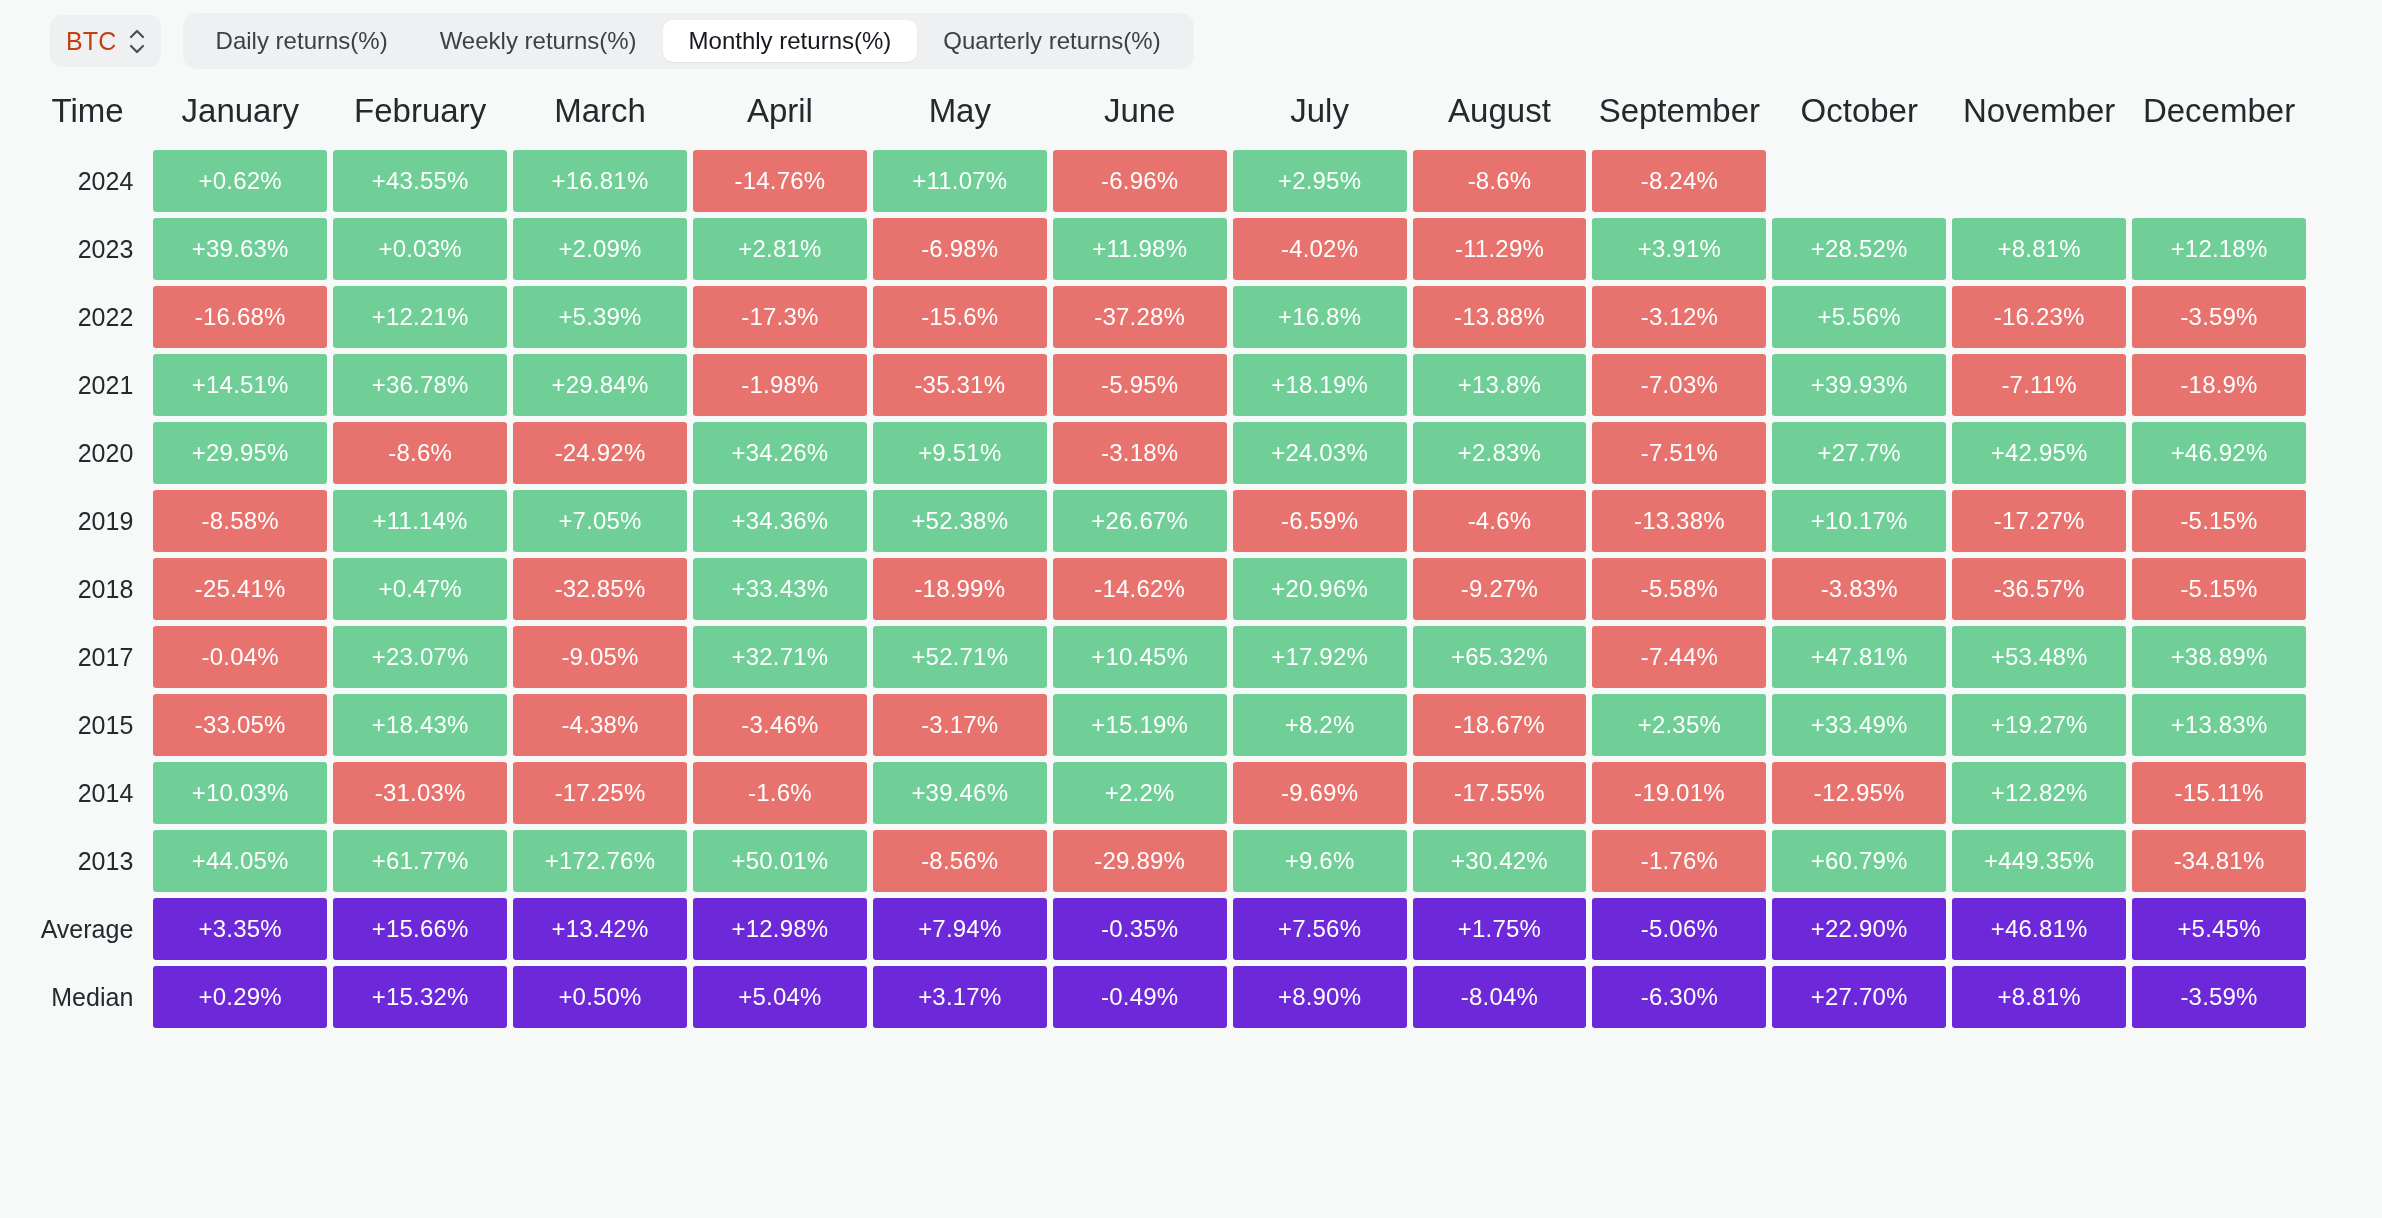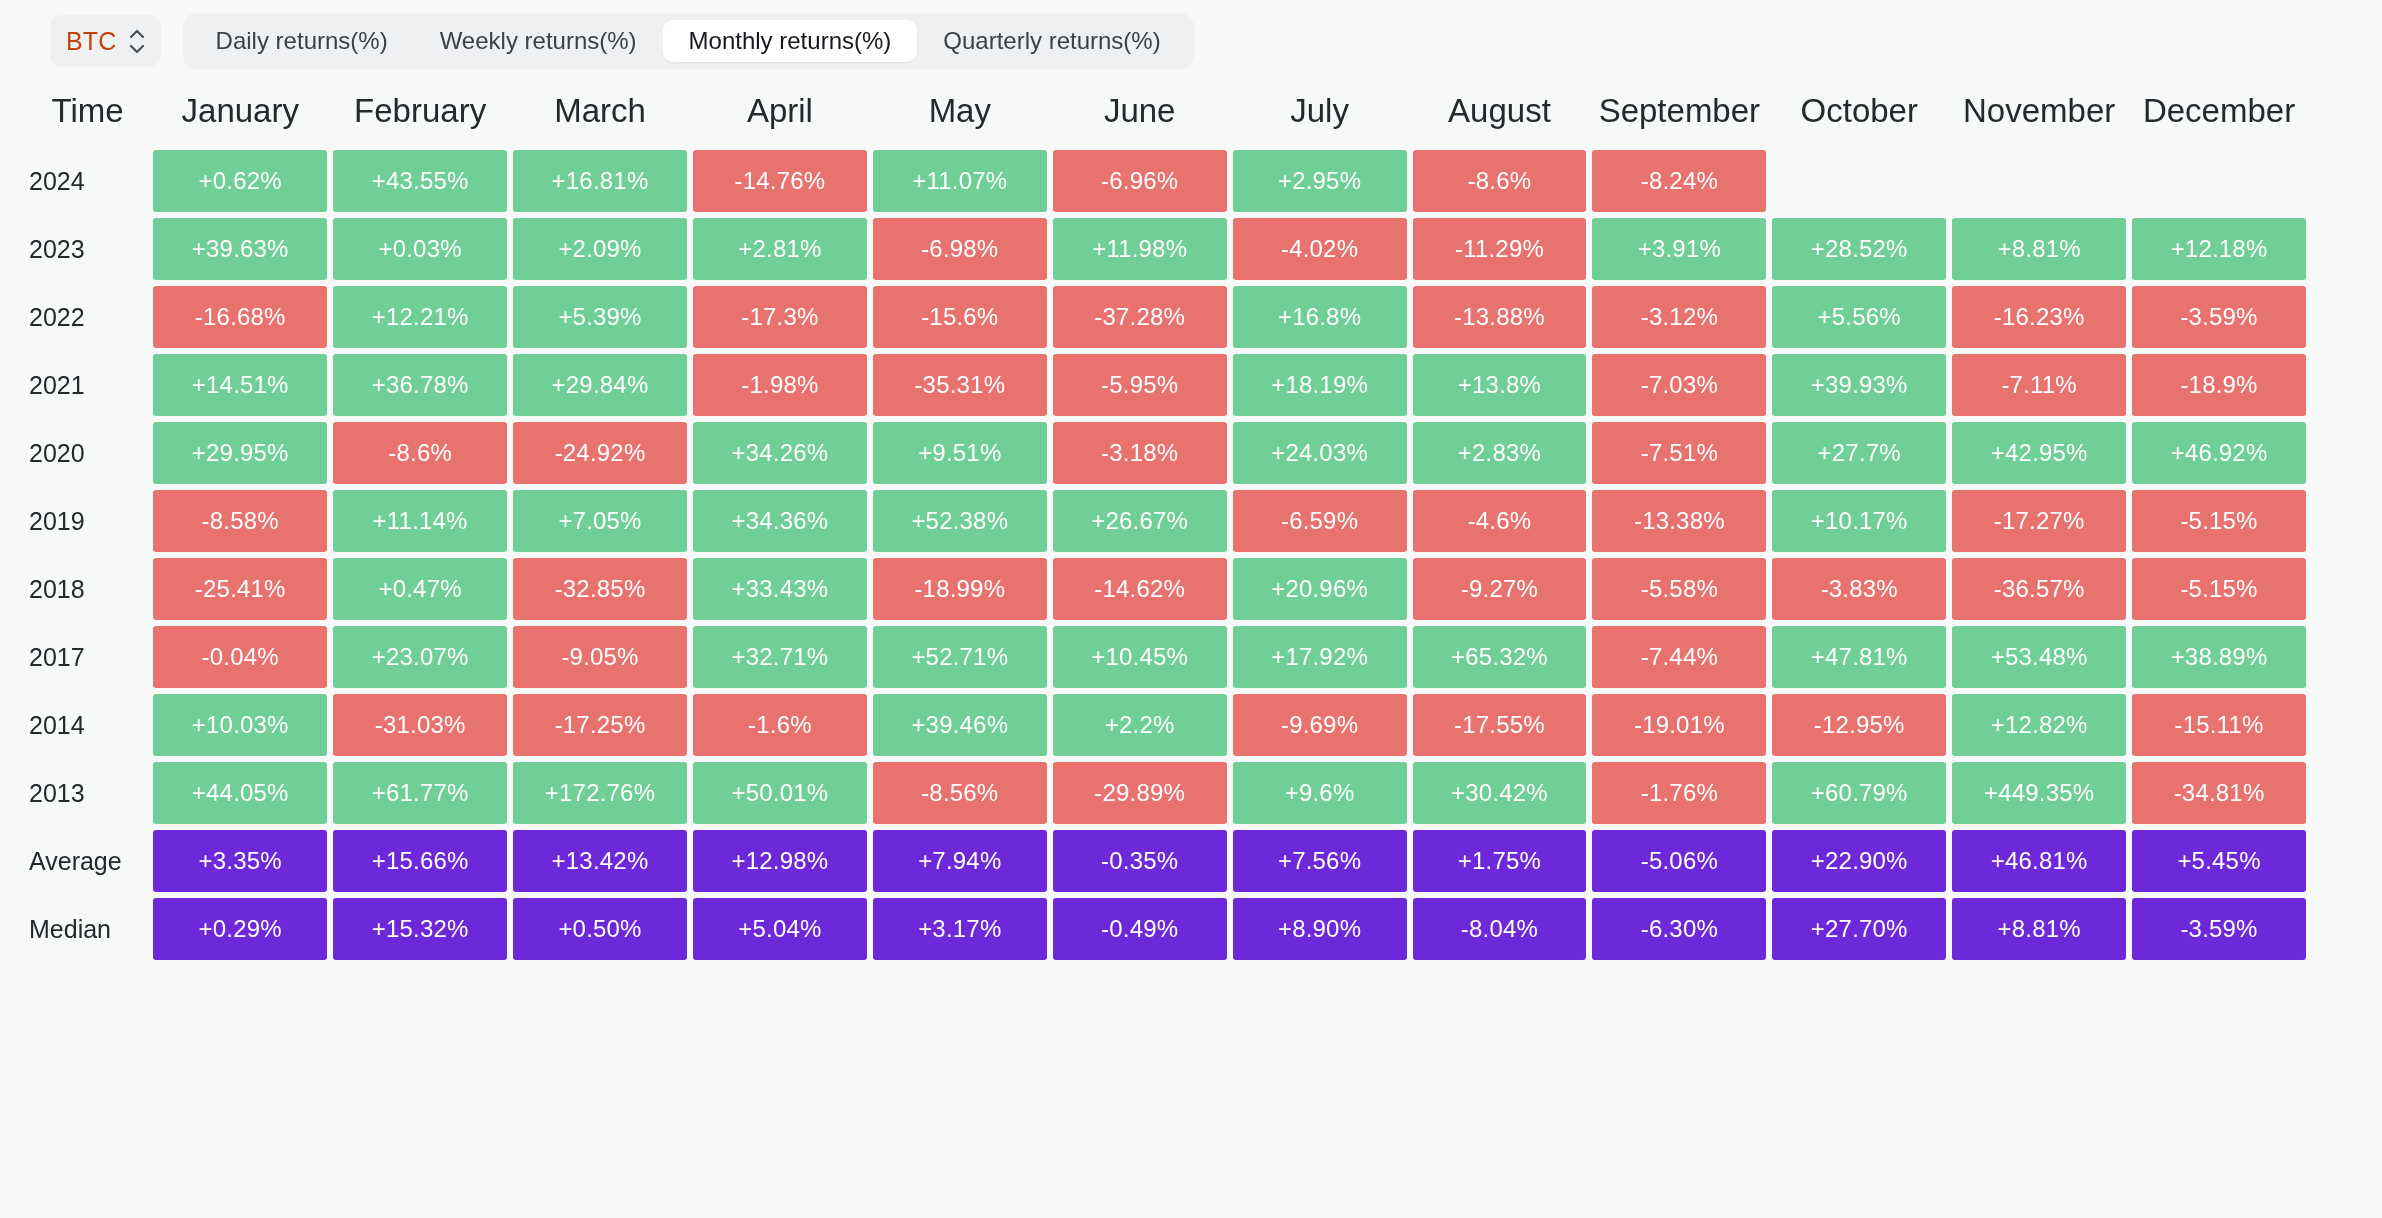--- a/index.html
+++ b/index.html
@@ -112,21 +112,21 @@
     font-size: 33px;
     color: #25282d;
     padding: 8px 0 14px 0;
     text-align: center;
     background: transparent;
   }
   table.returns tbody th.rowlabel {
     font-weight: normal;
     font-size: 25px;
     color: #25282d;
-    text-align: left;
+    text-align: right;
     padding-right: 14px;
     background: transparent;
     white-space: nowrap;
   }
   table.returns tbody td {
     height: 62px;
     text-align: center;
     vertical-align: middle;
     font-size: 24px;
     color: #ffffff;
@@ -324,20 +324,35 @@
             <td class="pos">+52.71%</td>
             <td class="pos">+10.45%</td>
             <td class="pos">+17.92%</td>
             <td class="pos">+65.32%</td>
             <td class="neg">-7.44%</td>
             <td class="pos">+47.81%</td>
             <td class="pos">+53.48%</td>
             <td class="pos">+38.89%</td>
           </tr>
           <tr>
+            <th class="rowlabel">2015</th>
+            <td class="neg">-33.05%</td>
+            <td class="pos">+18.43%</td>
+            <td class="neg">-4.38%</td>
+            <td class="neg">-3.46%</td>
+            <td class="neg">-3.17%</td>
+            <td class="pos">+15.19%</td>
+            <td class="pos">+8.2%</td>
+            <td class="neg">-18.67%</td>
+            <td class="pos">+2.35%</td>
+            <td class="pos">+33.49%</td>
+            <td class="pos">+19.27%</td>
+            <td class="pos">+13.83%</td>
+          </tr>
+          <tr>
             <th class="rowlabel">2014</th>
             <td class="pos">+10.03%</td>
             <td class="neg">-31.03%</td>
             <td class="neg">-17.25%</td>
             <td class="neg">-1.6%</td>
             <td class="pos">+39.46%</td>
             <td class="pos">+2.2%</td>
             <td class="neg">-9.69%</td>
             <td class="neg">-17.55%</td>
             <td class="neg">-19.01%</td>

